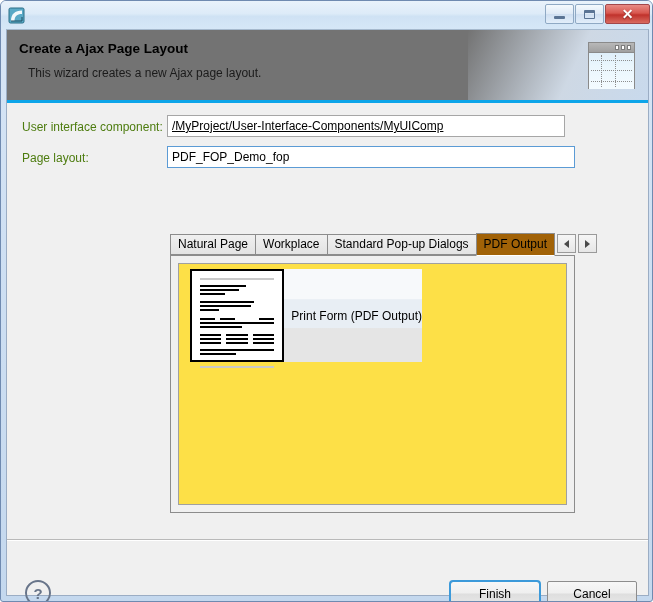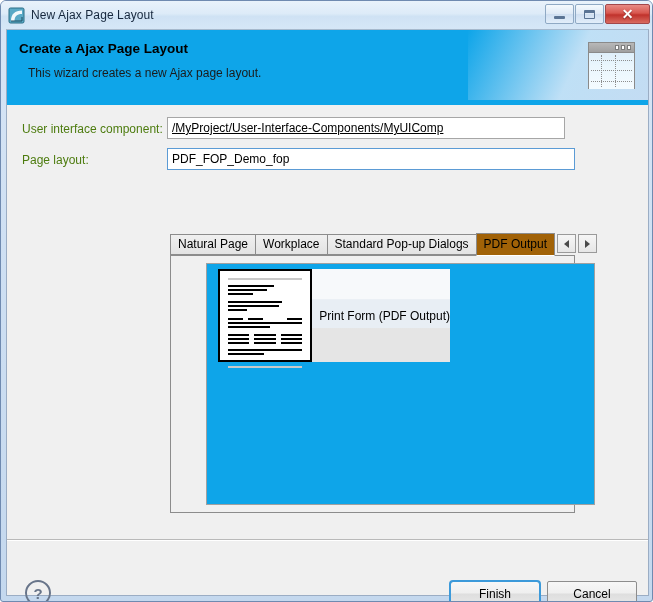--- a/index.html
+++ b/index.html
@@ -101,22 +101,22 @@
     box-sizing: border-box;
     background: #f0f0f0;
     border: 1px solid #9badc4;
     border-top: 1px solid #a6b9cd;
   }
 
   
   .banner {
     position: relative;
     height: 70px;
-    background: #0ea5e9;
-    border-bottom: 5px solid #0ea5e9;
+    background: #737373;
+    border-bottom: 3px solid #0ea5e9;
     overflow: hidden;
   }
   .banner-title {
     position: absolute;
     left: 12px; top: 11px;
     font-size: 13.5px;
     font-weight: bold;
     color: #000000;
   }
   .banner-sub {
@@ -281,25 +281,24 @@
     height: 258px;
     box-sizing: border-box;
     background: #f0f0f0;
     border: 1px solid #8c8c8c;
     padding: 7px;
   }
   .panel-inner {
     width: 100%;
     height: 100%;
     box-sizing: border-box;
-    background: #0ea5e9;
+    background: #fde047;
     border: 1px solid #a0a0a0;
     position: relative;
     overflow: hidden;
-    margin-left: 28px;
   }
 
   
   .gallery-item {
     position: absolute;
     left: 11px; top: 5px;
     width: 232px;
     height: 93px;
     display: flex;
     align-items: center;
@@ -391,21 +390,20 @@
 <div class="window">
 
   <div class="titlebar">
     <span class="title-icon">
       <svg width="17" height="17" viewBox="0 0 17 17">
         <rect x="1" y="1" width="15" height="15" rx="1.5" fill="#5aa9c6" stroke="#2b6e86"></rect>
         <path d="M3 14 C3 7, 7 3.5, 14 3.5 L14 7 C9 7, 6.5 9.5, 6.5 14 Z" fill="#ffffff" opacity=".92"></path>
         <path d="M3 14 L14 14 L14 10" fill="none" stroke="#1f4f63" stroke-width="1"></path>
       </svg>
     </span>
-    <span class="title-text">New Ajax Page Layout</span>
     <div class="win-buttons">
       <div class="win-btn">
         <div class="min-glyph"></div>
       </div>
       <div class="win-btn">
         <div class="max-glyph"></div>
       </div>
       <div class="win-btn close">
         <span class="close-glyph">✕</span>
       </div>

